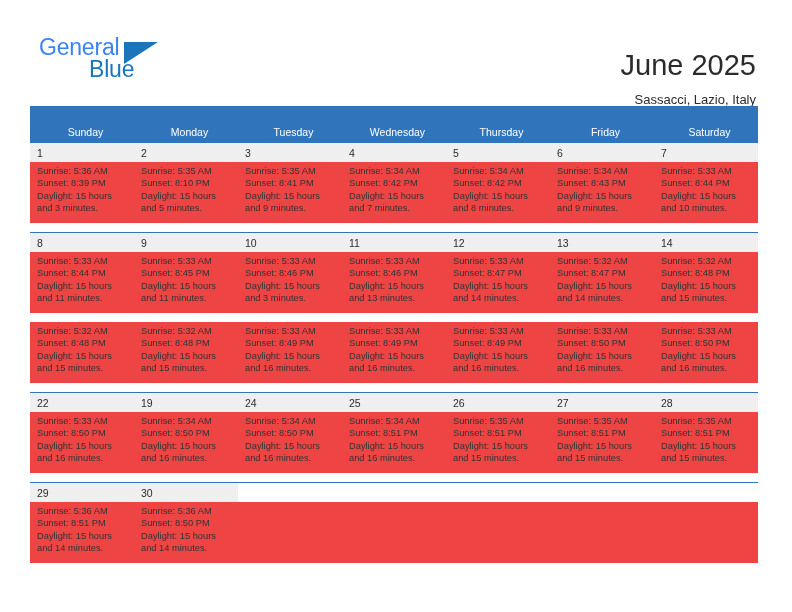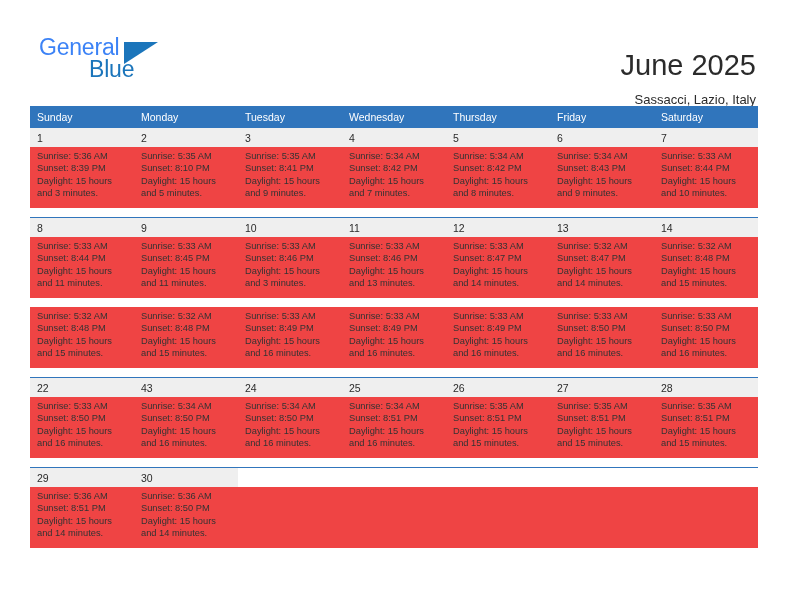--- a/index.html
+++ b/index.html
@@ -91,22 +91,22 @@
     top: 106px;
     width: 728px;
     border-collapse: collapse;
     table-layout: fixed;
   }
   .calendar th {
     background: #3075bc;
     color: #ffffff;
     font-size: 10.5px;
     font-weight: normal;
-    text-align: left;
-    padding: 5px 0 5px 7px;
+    text-align: center;
+    padding: 20px 0 5px 7px;
     height: 11px;
     border: none;
   }
   .calendar col { width: 104px; }
 
   .daynum-row td {
     background: #efefef;
     font-size: 10.5px;
     color: #2b2b2b;
     padding: 4px 0 3px 7px;
@@ -335,21 +335,21 @@
           <span class="info-line">Daylight: 15 hours</span>
           <span class="info-line">and 16 minutes.</span>
         </td>
       </tr>
       <tr class="week-sep">
         <td colspan="7"></td>
       </tr>
 
       <tr class="daynum-row week-top">
         <td>22</td>
-        <td>43</td>
+        <td>19</td>
         <td>24</td>
         <td>25</td>
         <td>26</td>
         <td>27</td>
         <td>28</td>
       </tr>
       <tr class="info-row">
         <td>
           <span class="info-line">Sunrise: 5:33 AM</span>
           <span class="info-line">Sunset: 8:50 PM</span>

